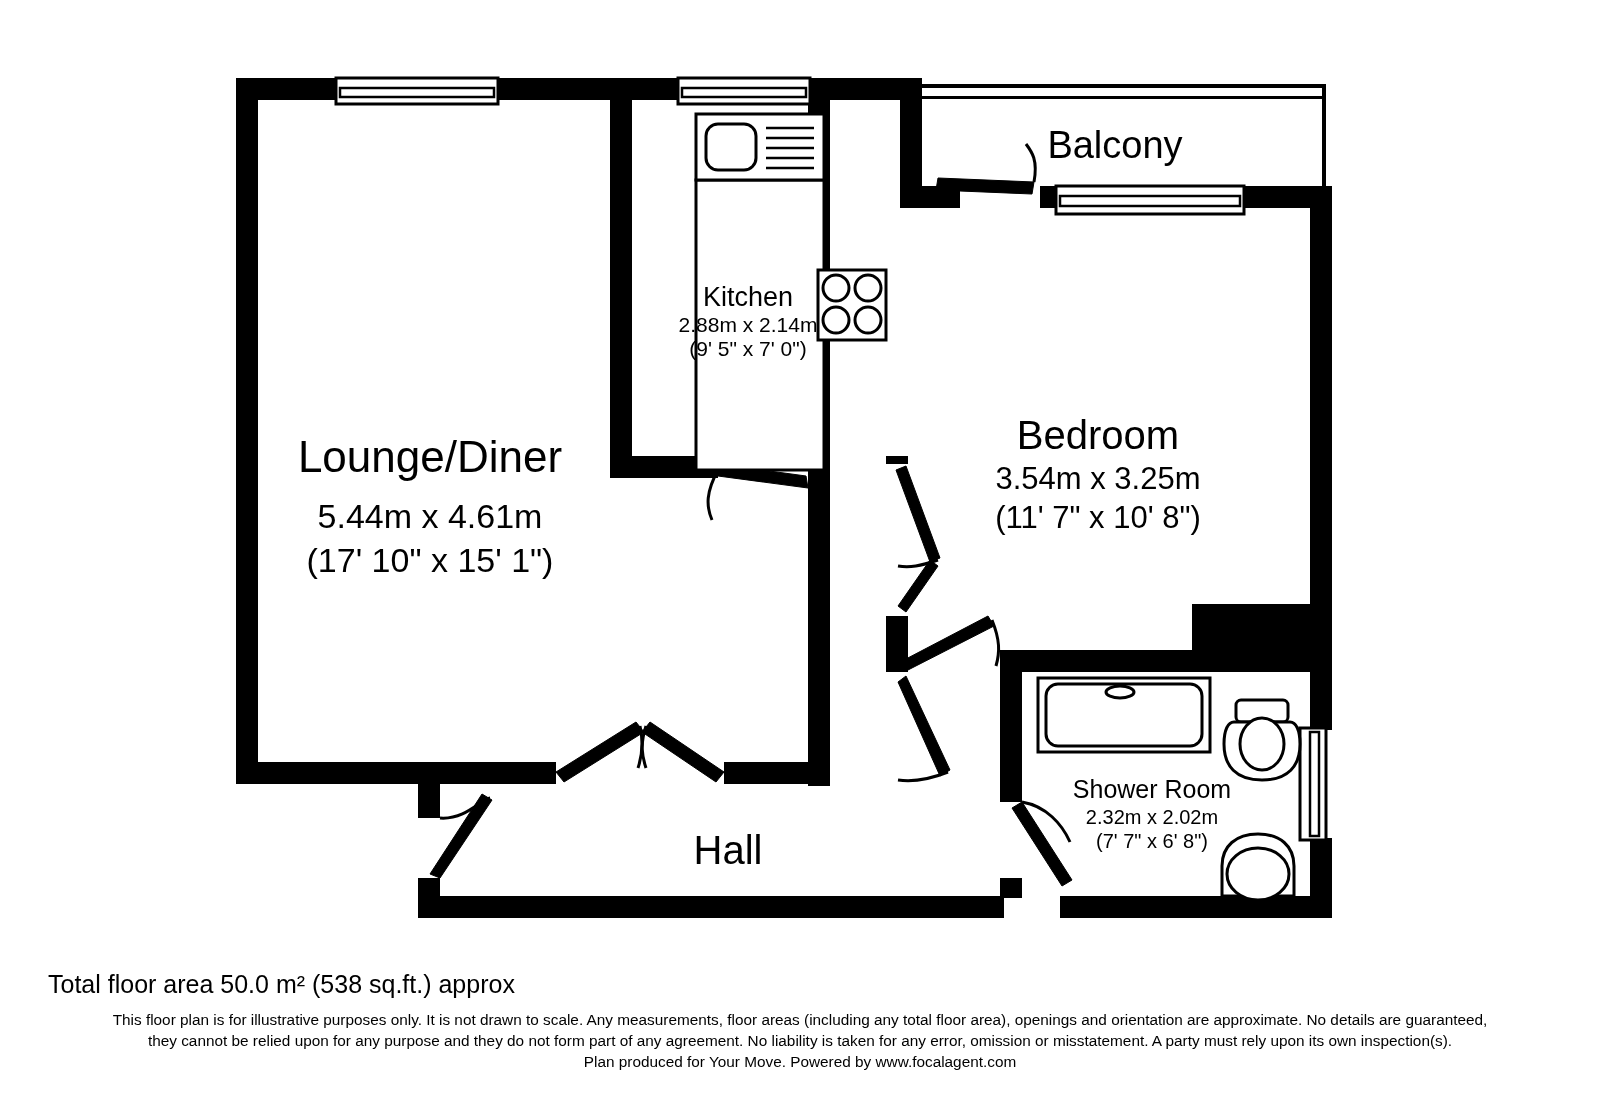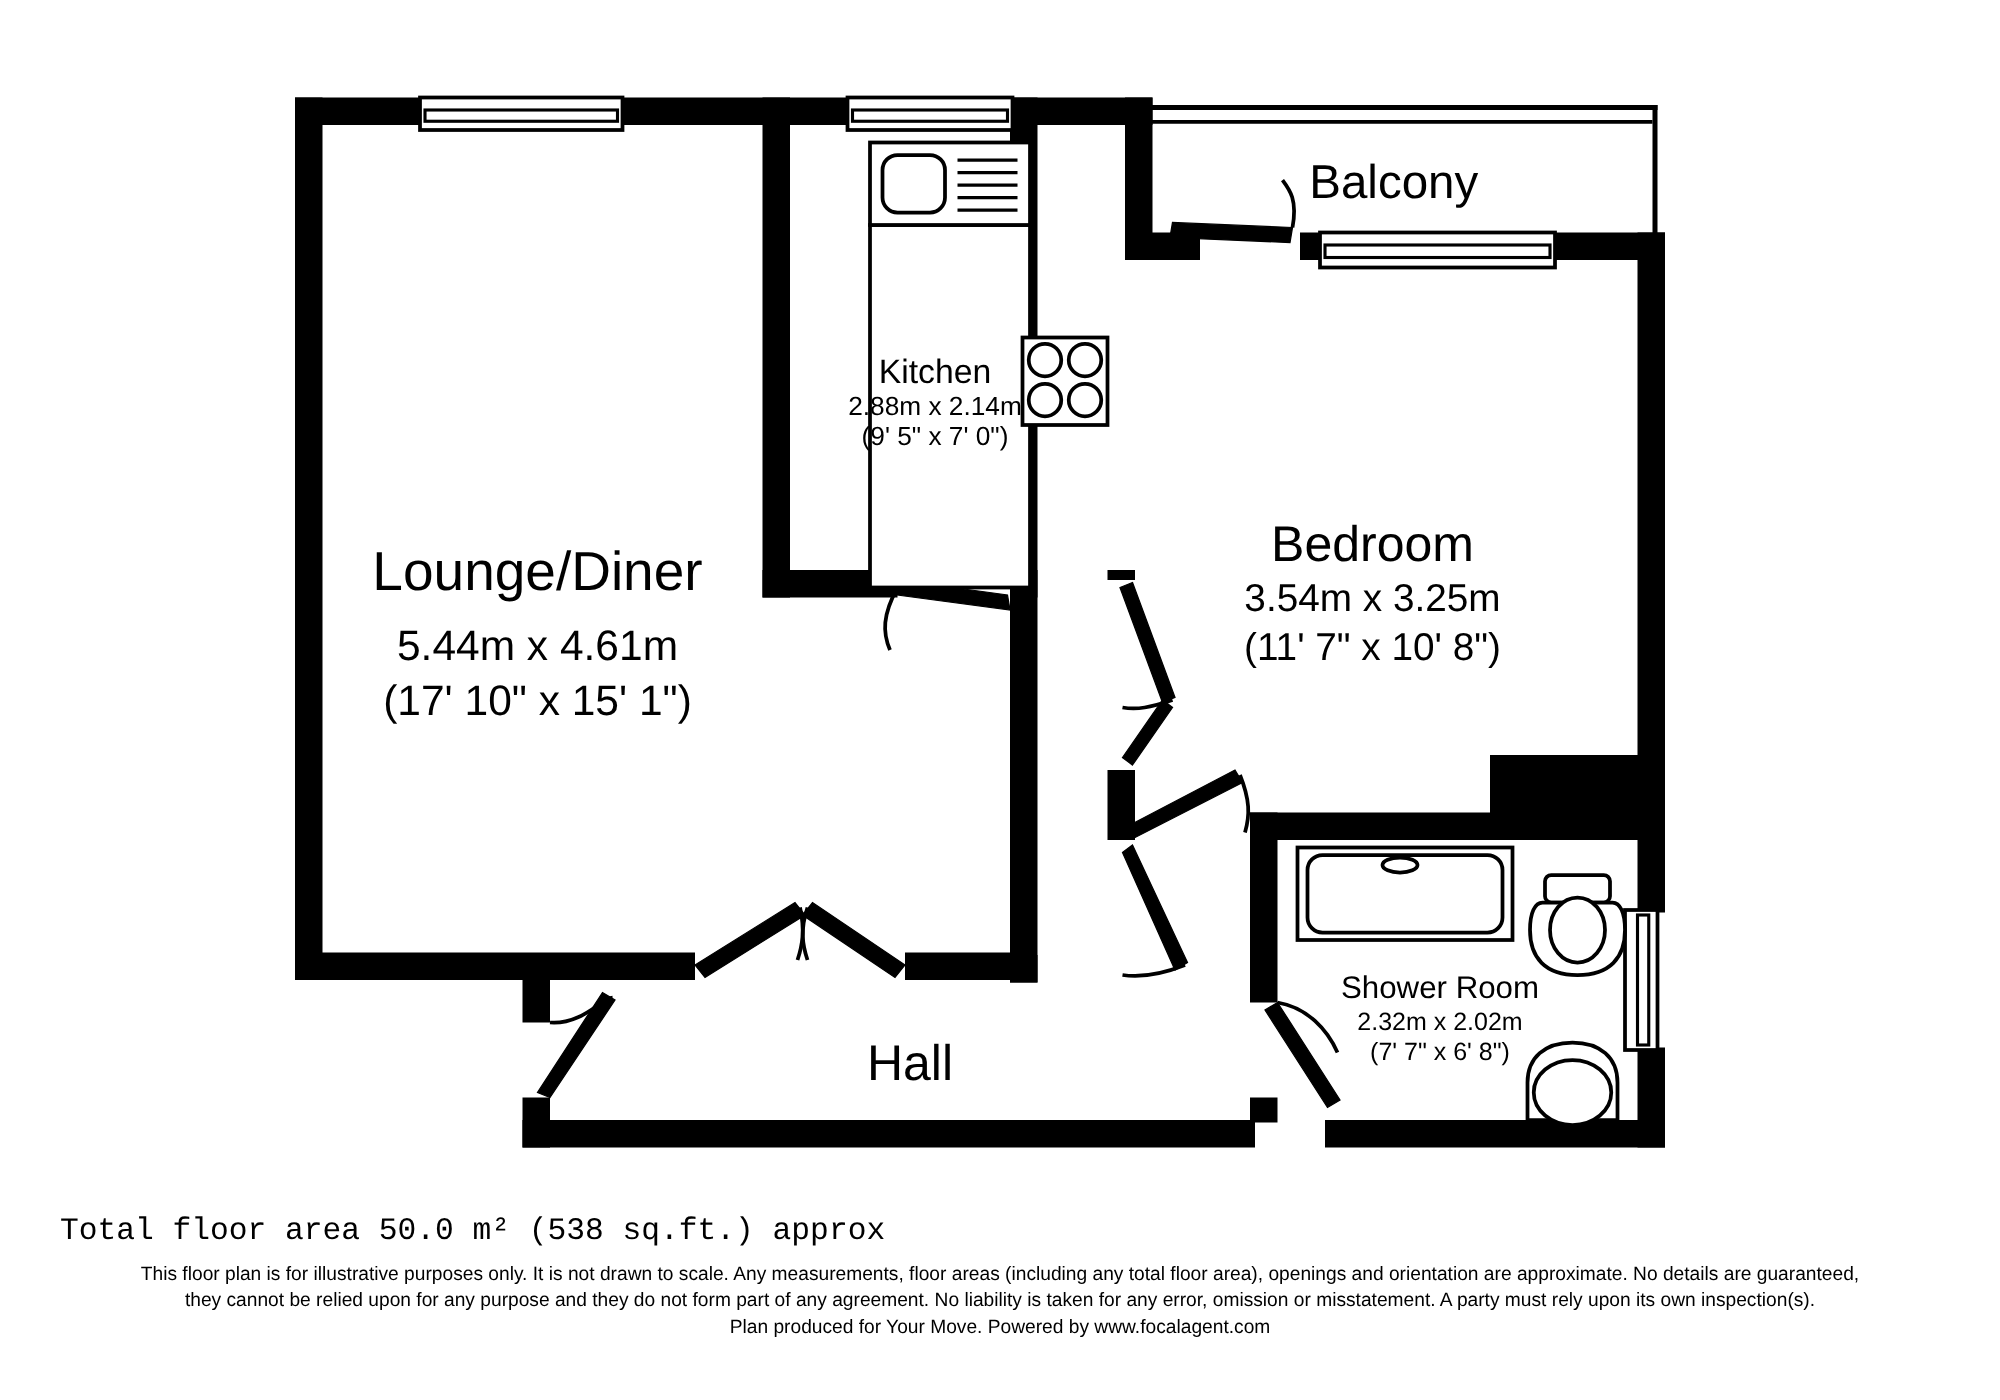--- a/index.html
+++ b/index.html
@@ -38,21 +38,21 @@
     font-weight: 400;
   }
   text { white-space: pre; }
   .footer-block {
     position: absolute;
     left: 0;
     top: 970px;
     width: 1600px;
   }
   .total-area {
-    font-family: Liberation Mono, monospace;
+    font-family: Liberation Sans, sans-serif;
     font-size: 25px;
     color: #000;
     margin: 0 0 10px 48px;
     letter-spacing: 0px;
   }
   .disclaimer {
     font-family: "Liberation Sans", sans-serif;
     font-size: 15.5px;
     line-height: 21px;
     color: #000;

